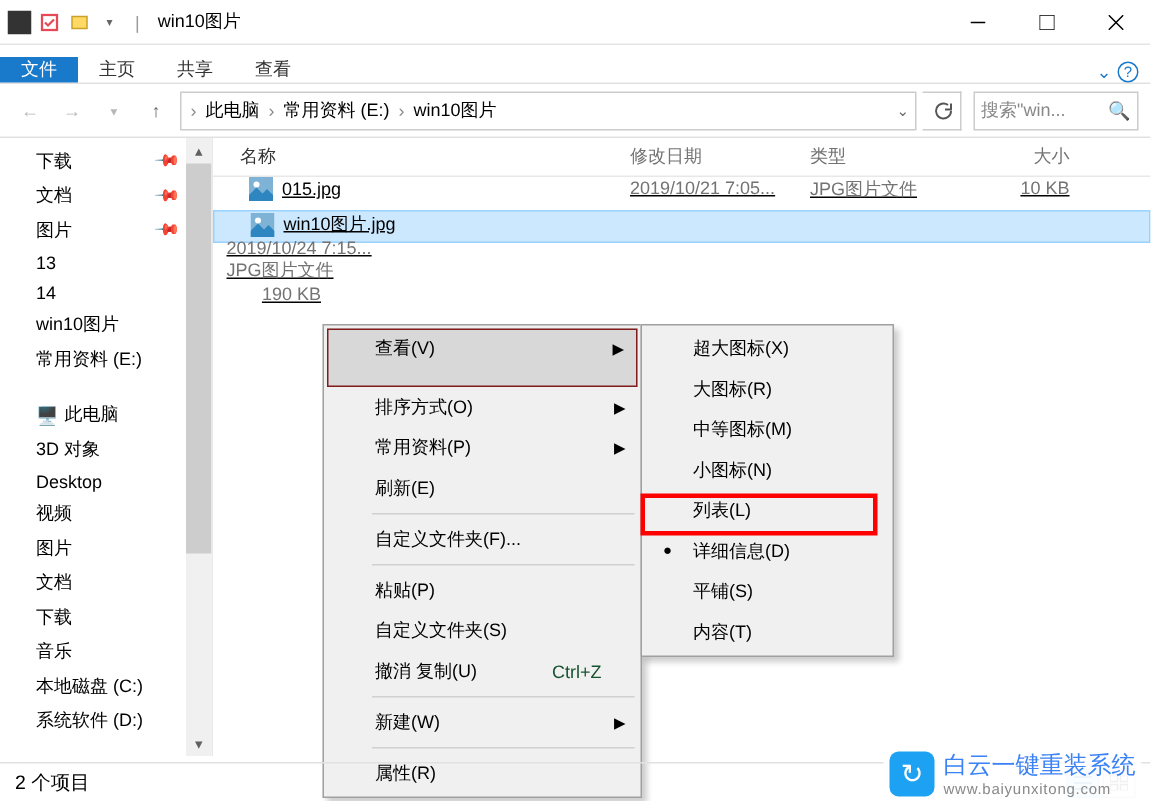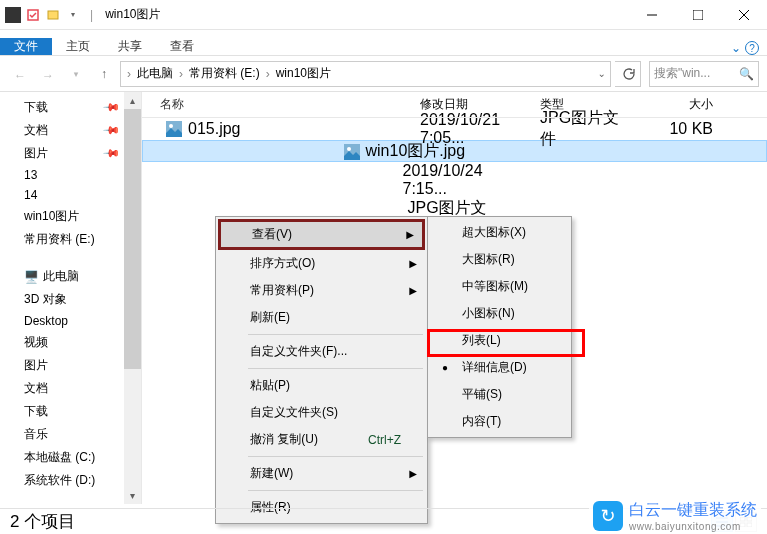--- a/index.html
+++ b/index.html
@@ -37,38 +37,38 @@
 .tree-spacer { height: 14px; }
 .pin-icon { margin-left: auto; margin-right: 18px; color: #777; font-size: 11px; transform: rotate(45deg); }
 
 .filelist { flex: 1; position: relative; }
 .col-headers { display: flex; height: 26px; border-bottom: 1px solid #e8e8e8; align-items: center; font-size: 12px; color: #333; position: relative; }
 .col { padding: 0 8px; border-right: 1px solid transparent; }
 .col-name { width: 270px; padding-left: 18px; }
 .col-date { width: 120px; }
 .col-type { width: 110px; }
 .col-size { width: 80px; text-align: right; }
-.file-row { display: flex; height: 22px; align-items: center; font-size: 16px; }
+.file-row { display: flex; height: 22px; align-items: flex-start; font-size: 12px; text-decoration: underline; }
 .file-row.selected { background: #cce8ff; border: 1px solid #99d1ff; flex-direction: column; }
 .file-row .col-name { display: flex; align-items: center; gap: 6px; padding-left: 24px; }
 .file-icon { width: 16px; height: 16px; }
-.col-date, .col-type, .col-size { color: #000000; }
+.col-date, .col-type, .col-size { color: #737373; }
 
 .context-menu { position: absolute; background: #f0f0f0; border: 1px solid #a0a0a0; box-shadow: 3px 3px 4px rgba(0,0,0,0.2); font-size: 12px; padding: 2px; }
 .cm1 { left: 215px; top: 216px; width: 213px; }
-.cm2 { left: 427px; top: 216px; width: 145px; }
+.cm2 { left: 427px; top: 216px; width: 169px; }
 .menu-item { padding: 5px 24px 5px 32px; display: flex; align-items: center; position: relative; }
-.menu-item.hover { background: #d8d8d8; border: 3px solid #7f1d1d; padding: 4px 23px 4px 31px; }
+.menu-item.hover { background: #d8d8d8; border: 1px solid #7f1d1d; padding: 4px 23px 16px 31px; }
 .menu-item .arrow { position: absolute; right: 8px; font-size: 10px; }
 .menu-item .shortcut { position: absolute; right: 24px; color: #14532d; }
 .menu-item .bullet { position: absolute; left: 12px; font-size: 10px; }
 .menu-sep { height: 1px; background: #d0d0d0; margin: 3px 2px 3px 30px; }
 .highlight-box { border: 3px solid #ff0000; position: absolute; left: 427px; top: 329px; width: 158px; height: 28px; pointer-events: none; z-index: 20; }
 
-.statusbar { position: absolute; bottom: 0; left: 0; right: 0; height: 26px; border-top: 1px solid #e1e1e1; display: flex; align-items: center; padding: 0 10px; font-size: 17px; }
+.statusbar { position: absolute; bottom: 0; left: 0; right: 0; height: 26px; border-top: 1px solid #e1e1e1; display: flex; align-items: center; padding: 0 10px; font-size: 13px; }
 .view-icons { margin-left: auto; display: flex; gap: 2px; }
 .view-icon { width: 22px; height: 20px; border: 1px solid #ccc; display: flex; align-items: center; justify-content: center; }
 .view-icon.active { background: #cce8ff; border-color: #99d1ff; }
 
 .watermark { position: absolute; right: 6px; bottom: 0px; display: flex; align-items: center; gap: 6px; z-index: 30; background: rgba(255,255,255,0.9); padding: 2px 4px; }
 .wm-logo { width: 30px; height: 30px; background: #1da1f2; border-radius: 6px; display: flex; align-items: center; justify-content: center; color: #fff; font-size: 18px; }
 .wm-text { font-size: 16px; color: #3b82f6; font-weight: normal; }
 .wm-url { font-size: 10px; color: #888; letter-spacing: 0.5px; }
 </style>
 </head>

